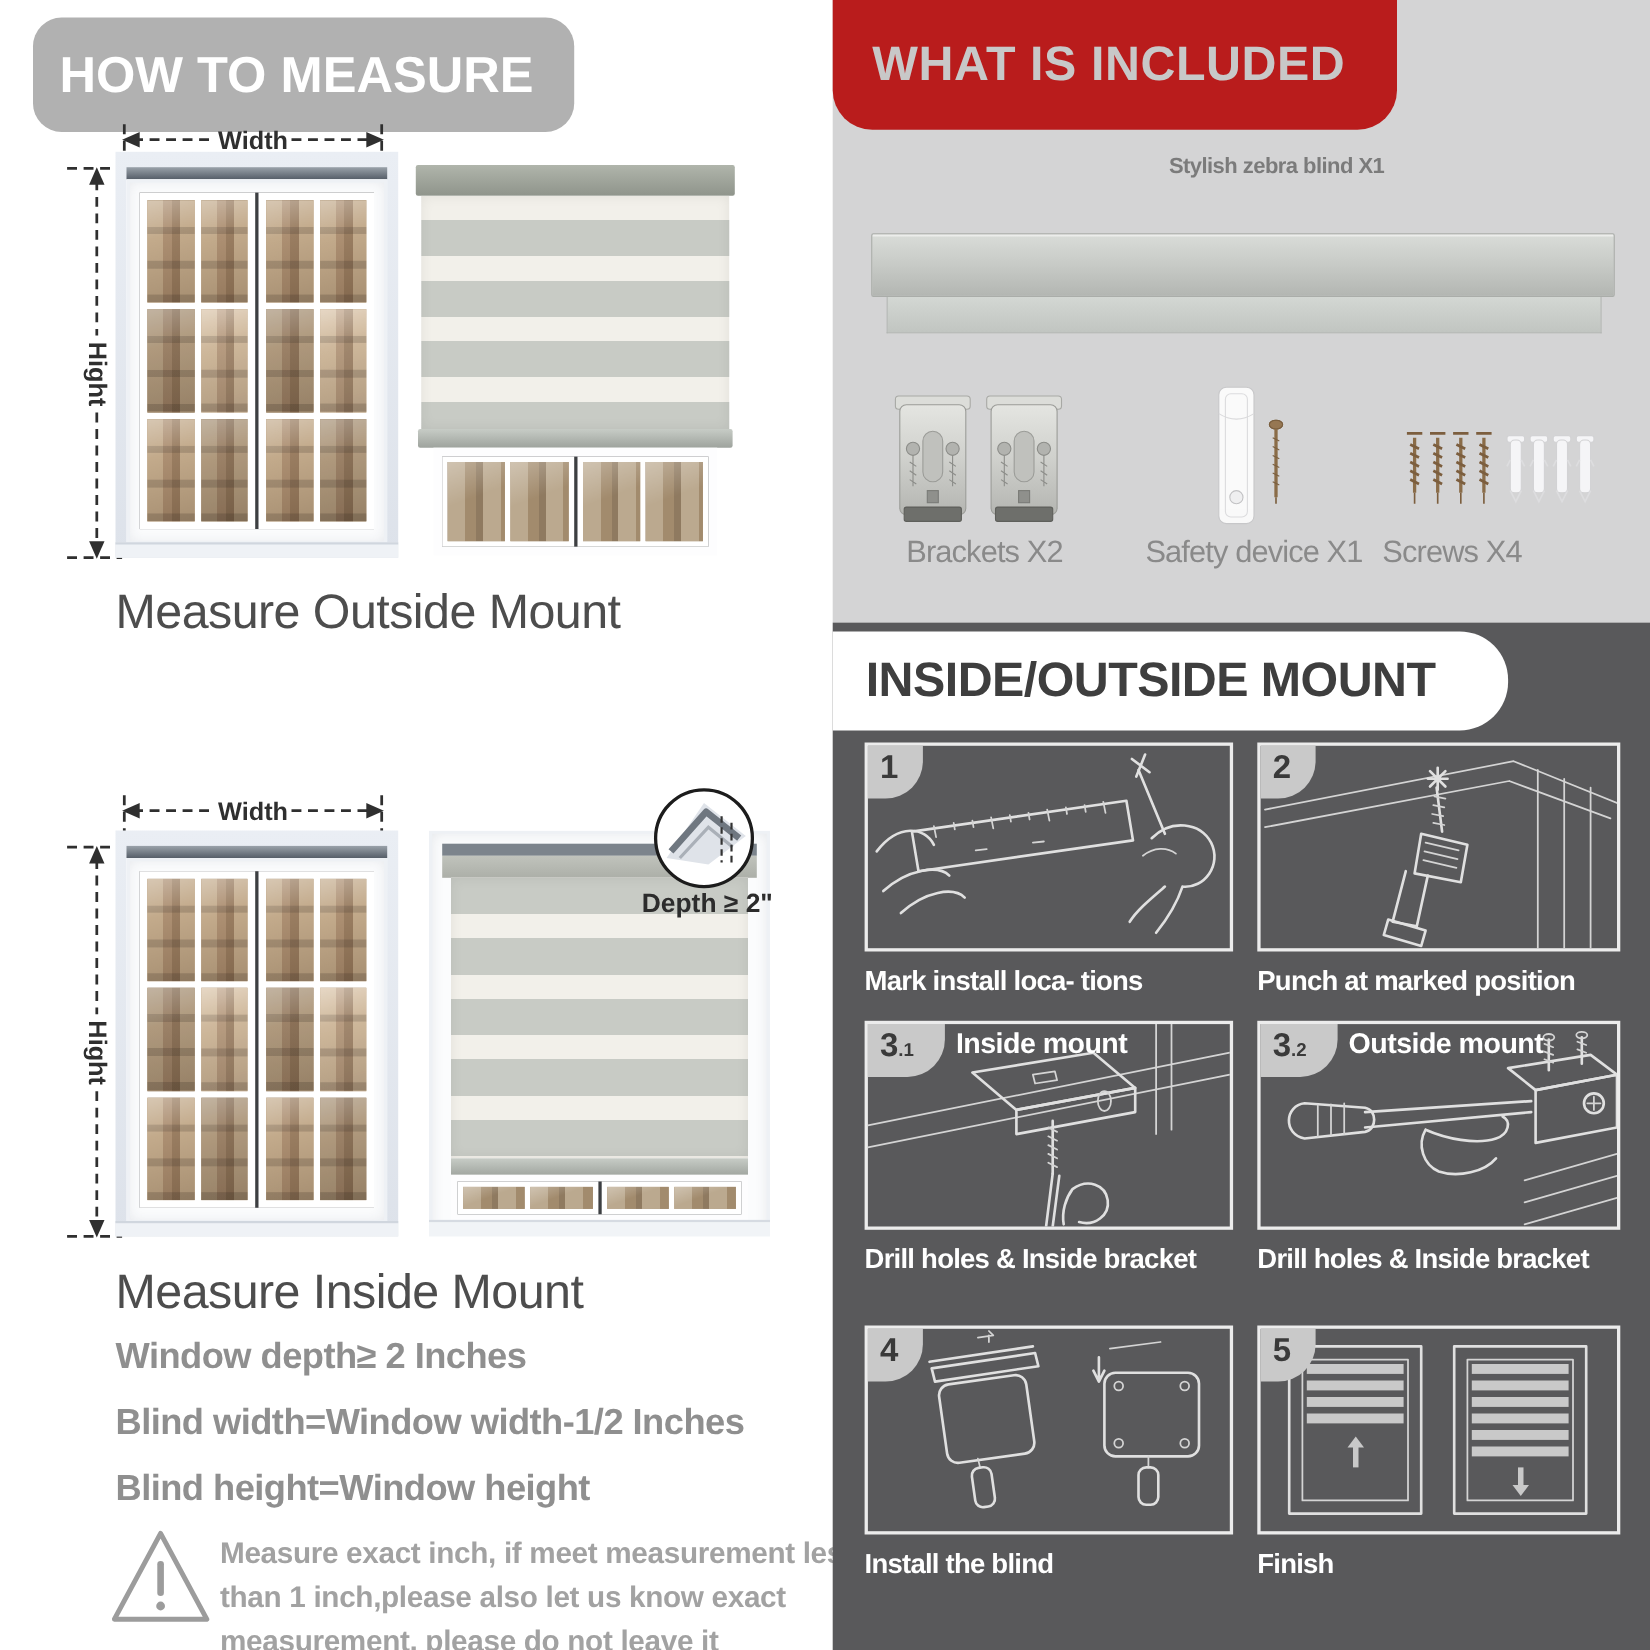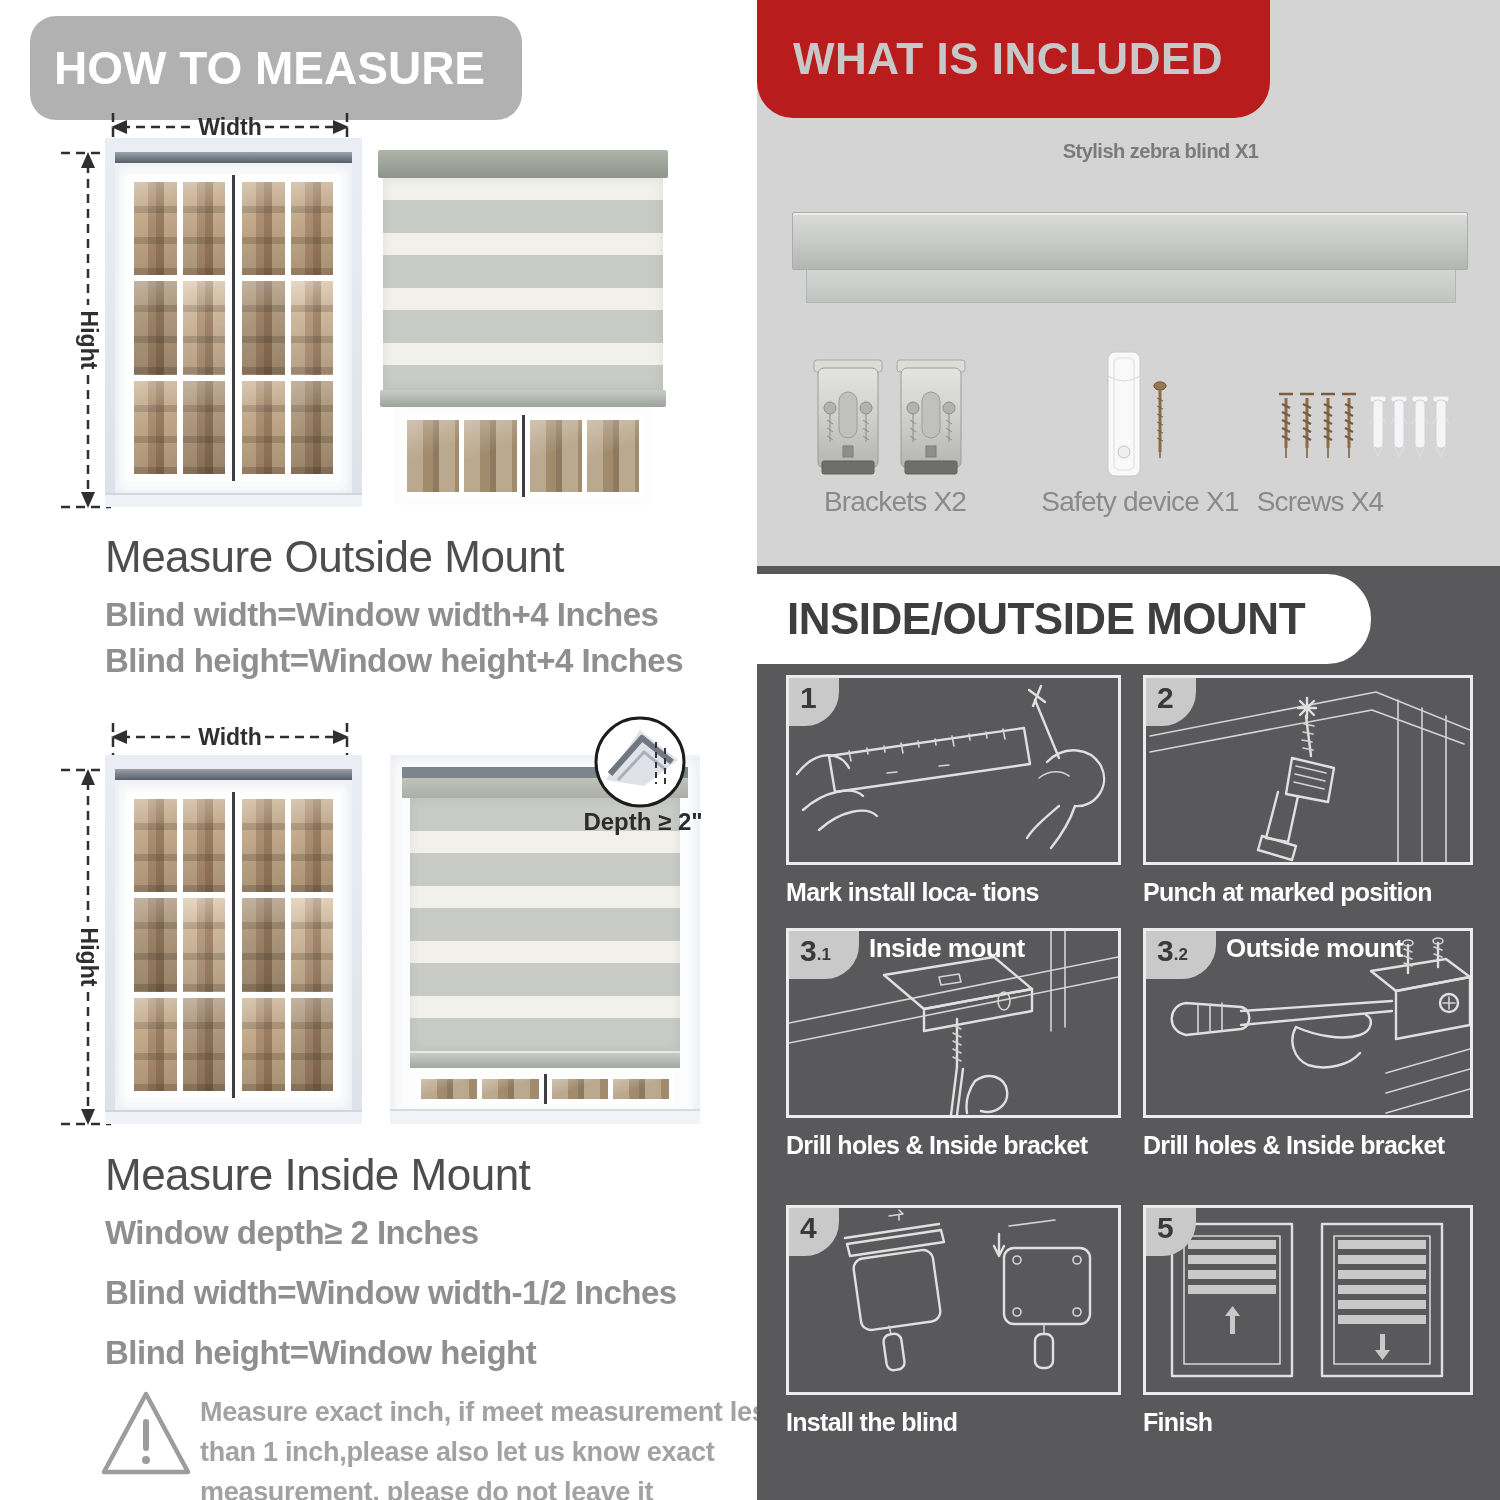--- a/index.html
+++ b/index.html
@@ -176,22 +176,20 @@
           </div>
         <div class="udoor">
             <div class="upane"></div>
             <div class="upane"></div>
           </div>
       </div>
     </div>
   </div>
 
   <div class="abs h1" style="left:105px;top:532px;">Measure Outside Mount</div>
-  <div class="abs formula" style="left:105px;top:596px;">Blind width=Window width+4 Inches</div>
-  <div class="abs formula" style="left:105px;top:642px;">Blind height=Window height+4 Inches</div>
 
   <svg class="abs" style="left:95px;top:715px;" width="270" height="60" viewBox="0 0 270 60">
     <line class="dash" x1="18" y1="8" x2="18" y2="56"></line>
     <line class="dash" x1="252" y1="8" x2="252" y2="56"></line>
     <line class="dash" x1="26" y1="22" x2="100" y2="22"></line>
     <line class="dash" x1="170" y1="22" x2="244" y2="22"></line>
     <polygon points="16,22 32,15 32,29" fill="#2f2f2f"></polygon>
     <polygon points="254,22 238,15 238,29" fill="#2f2f2f"></polygon>
     <text class="meas-text" x="135" y="30" text-anchor="middle">Width</text>
   </svg>

